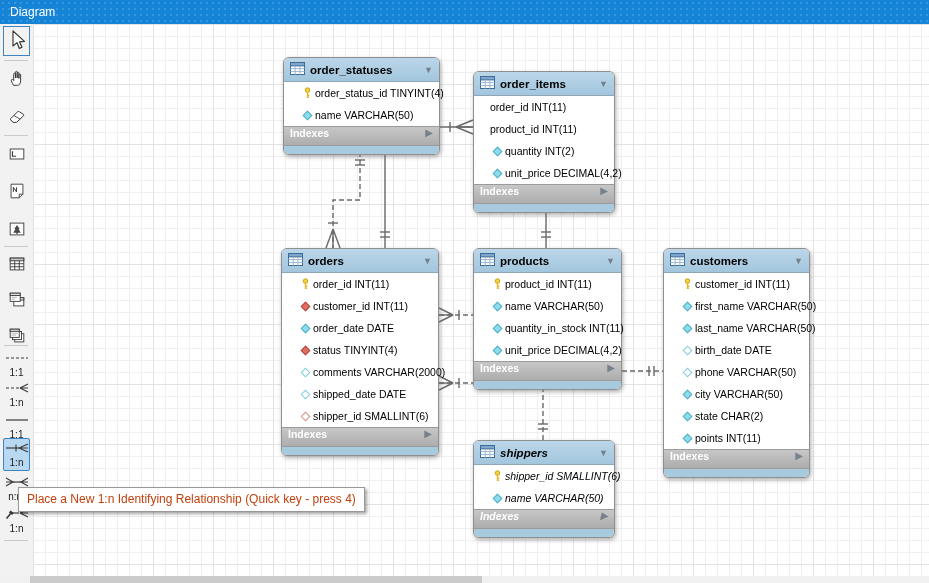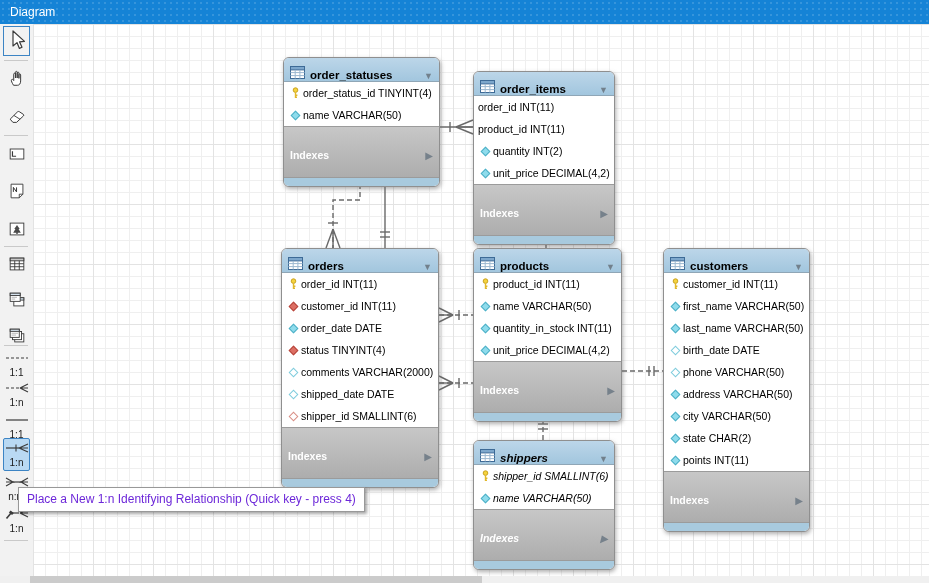--- a/index.html
+++ b/index.html
@@ -27,39 +27,39 @@
       linear-gradient(#e3e3e3 1px,transparent 1px),linear-gradient(90deg,#e3e3e3 1px,transparent 1px),
       linear-gradient(#efefef 1px,transparent 1px),linear-gradient(90deg,#efefef 1px,transparent 1px);
     background-size:60px 60px,60px 60px,12px 12px,12px 12px;}
   .rel-layer{position:absolute;left:0;top:0;width:896px;height:552px;}
   .rel-layer line,.rel-layer polyline{stroke:#696969;stroke-width:1.4;fill:none;}
   .rel-layer .dashed{stroke-dasharray:5 3;}
 
   
   .db-table{position:absolute;background:#fff;border:1px solid #8f8f8f;border-radius:6px;
     box-shadow:1px 2px 4px rgba(110,110,110,.55);font-size:10.5px;color:#000;}
-  .tbl-header{height:23px;display:flex;align-items:flex-end;gap:5px;padding:0 6px;
+  .tbl-header{height:23px;display:flex;align-items:center;gap:5px;padding:0 6px;
     background:linear-gradient(#bcd6e9,#a2c6de);border-bottom:1px solid #8fa6b6;
     border-radius:5px 5px 0 0;font-weight:bold;font-size:11.5px;}
   .tbl-caret{margin-left:auto;color:#72808c;font-size:9px;}
-  .tbl-row{display:flex;align-items:center;height:22px;padding-left:4px;background:#fff;white-space:nowrap;}
+  .tbl-row{display:flex;align-items:center;height:22px;padding-left:16px;background:#fff;white-space:nowrap;}
   .col-icon{flex:0 0 15px;display:flex;align-items:center;justify-content:center;}
   .dm{width:7px;height:7px;transform:rotate(45deg);display:inline-block;box-sizing:border-box;}
   .dm.cyan{background:#8fdcec;border:1px solid #4fb0c6;}
   .dm.cyan-o{background:#fff;border:1px solid #7fccdd;}
   .dm.red{background:#dd6f64;border:1px solid #b6473d;}
   .dm.red-o{background:#fff;border:1px solid #d98f86;}
   .tbl-footer{height:18px;background:linear-gradient(#c7c7c7,#adadad);color:#fff;font-weight:bold;
-    display:flex;align-items:flex-end;padding:16px 6px;border-top:1px solid #9b9b9b;}
+    display:flex;align-items:flex-start;padding:0 6px;border-top:1px solid #9b9b9b;}
   .tbl-footer .farrow{margin-left:auto;color:#76818b;font-size:10px;font-weight:normal;}
   .tbl-strip{height:8px;background:#a8cade;border-top:1px solid #9b9b9b;border-radius:0 0 5px 5px;}
 
   
   .tooltip{position:absolute;left:18px;top:487px;height:18px;background:#ffffff;border:1px solid #989898;
-    box-shadow:2px 2px 3px rgba(0,0,0,.35);padding:2px 8px 3px 8px;font-size:12px;color:#6d28d9;
+    box-shadow:2px 2px 3px rgba(0,0,0,.35);padding:2px 8px 3px 8px;font-size:12px;color:#c2410c;
     white-space:nowrap;z-index:60;display:flex;align-items:center;}
 
   
   .hscroll{position:absolute;left:0;bottom:0;width:100%;height:7px;background:#f0f0f0;}
   .hscroll .thumb{position:absolute;left:30px;top:0;width:452px;height:7px;background:#cbcbcb;}
 </style>
 </head>
 <body>
 
 <div class="window">
@@ -447,26 +447,20 @@
         <div class="tbl-row">
           <span class="col-icon">
             <span class="dm cyan-o"></span>
           </span>
           <span>phone VARCHAR(50)</span>
         </div>
         <div class="tbl-row">
           <span class="col-icon">
             <span class="dm cyan"></span>
           </span>
-          <span>address VARCHAR(50)</span>
-        </div>
-        <div class="tbl-row">
-          <span class="col-icon">
-            <span class="dm cyan"></span>
-          </span>
           <span>city VARCHAR(50)</span>
         </div>
         <div class="tbl-row">
           <span class="col-icon">
             <span class="dm cyan"></span>
           </span>
           <span>state CHAR(2)</span>
         </div>
         <div class="tbl-row">
           <span class="col-icon">

